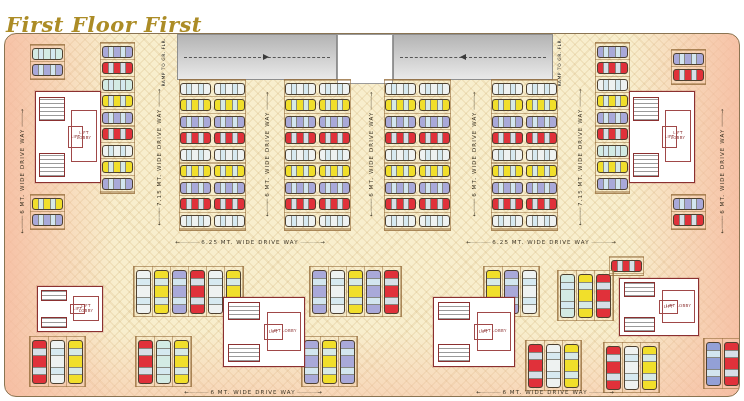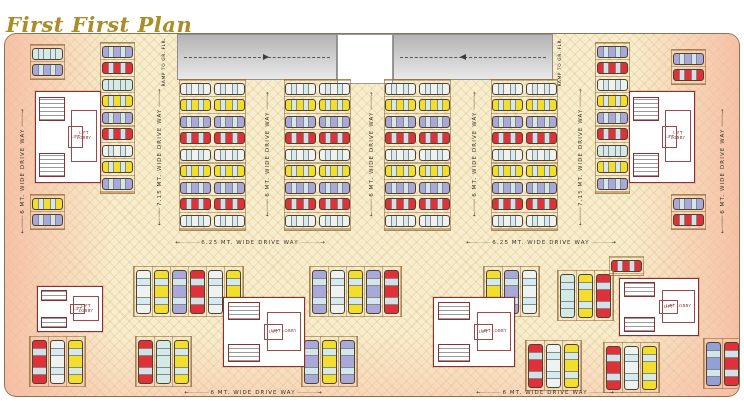--- a/index.html
+++ b/index.html
@@ -62,21 +62,21 @@
   .hlabel{
     position:absolute;font-size:5.5px;letter-spacing:1.1px;color:#3a3222;
     white-space:nowrap;transform:translateX(-50%);z-index:5;
   }
   .hlabel::before{content:"←┄┄┄┄┄┄ ";letter-spacing:0;}
   .hlabel::after{content:" ┄┄┄┄┄┄→";letter-spacing:0;}
 </style>
 </head>
 <body>
 
-<h1 class="title">First First Plan</h1>
+<h1 class="title">First Floor First</h1>
 
 <div class="plan">
   <div class="ramp" style="left:172px;width:160px;">
     <div class="dash"></div>
     <span class="tri tri-r"></span>
   </div>
   <div class="white-block" style="left:332px;width:56px;"></div>
   <div class="ramp" style="left:388px;width:160px;">
     <div class="dash"></div>
     <span class="tri tri-l"></span>

